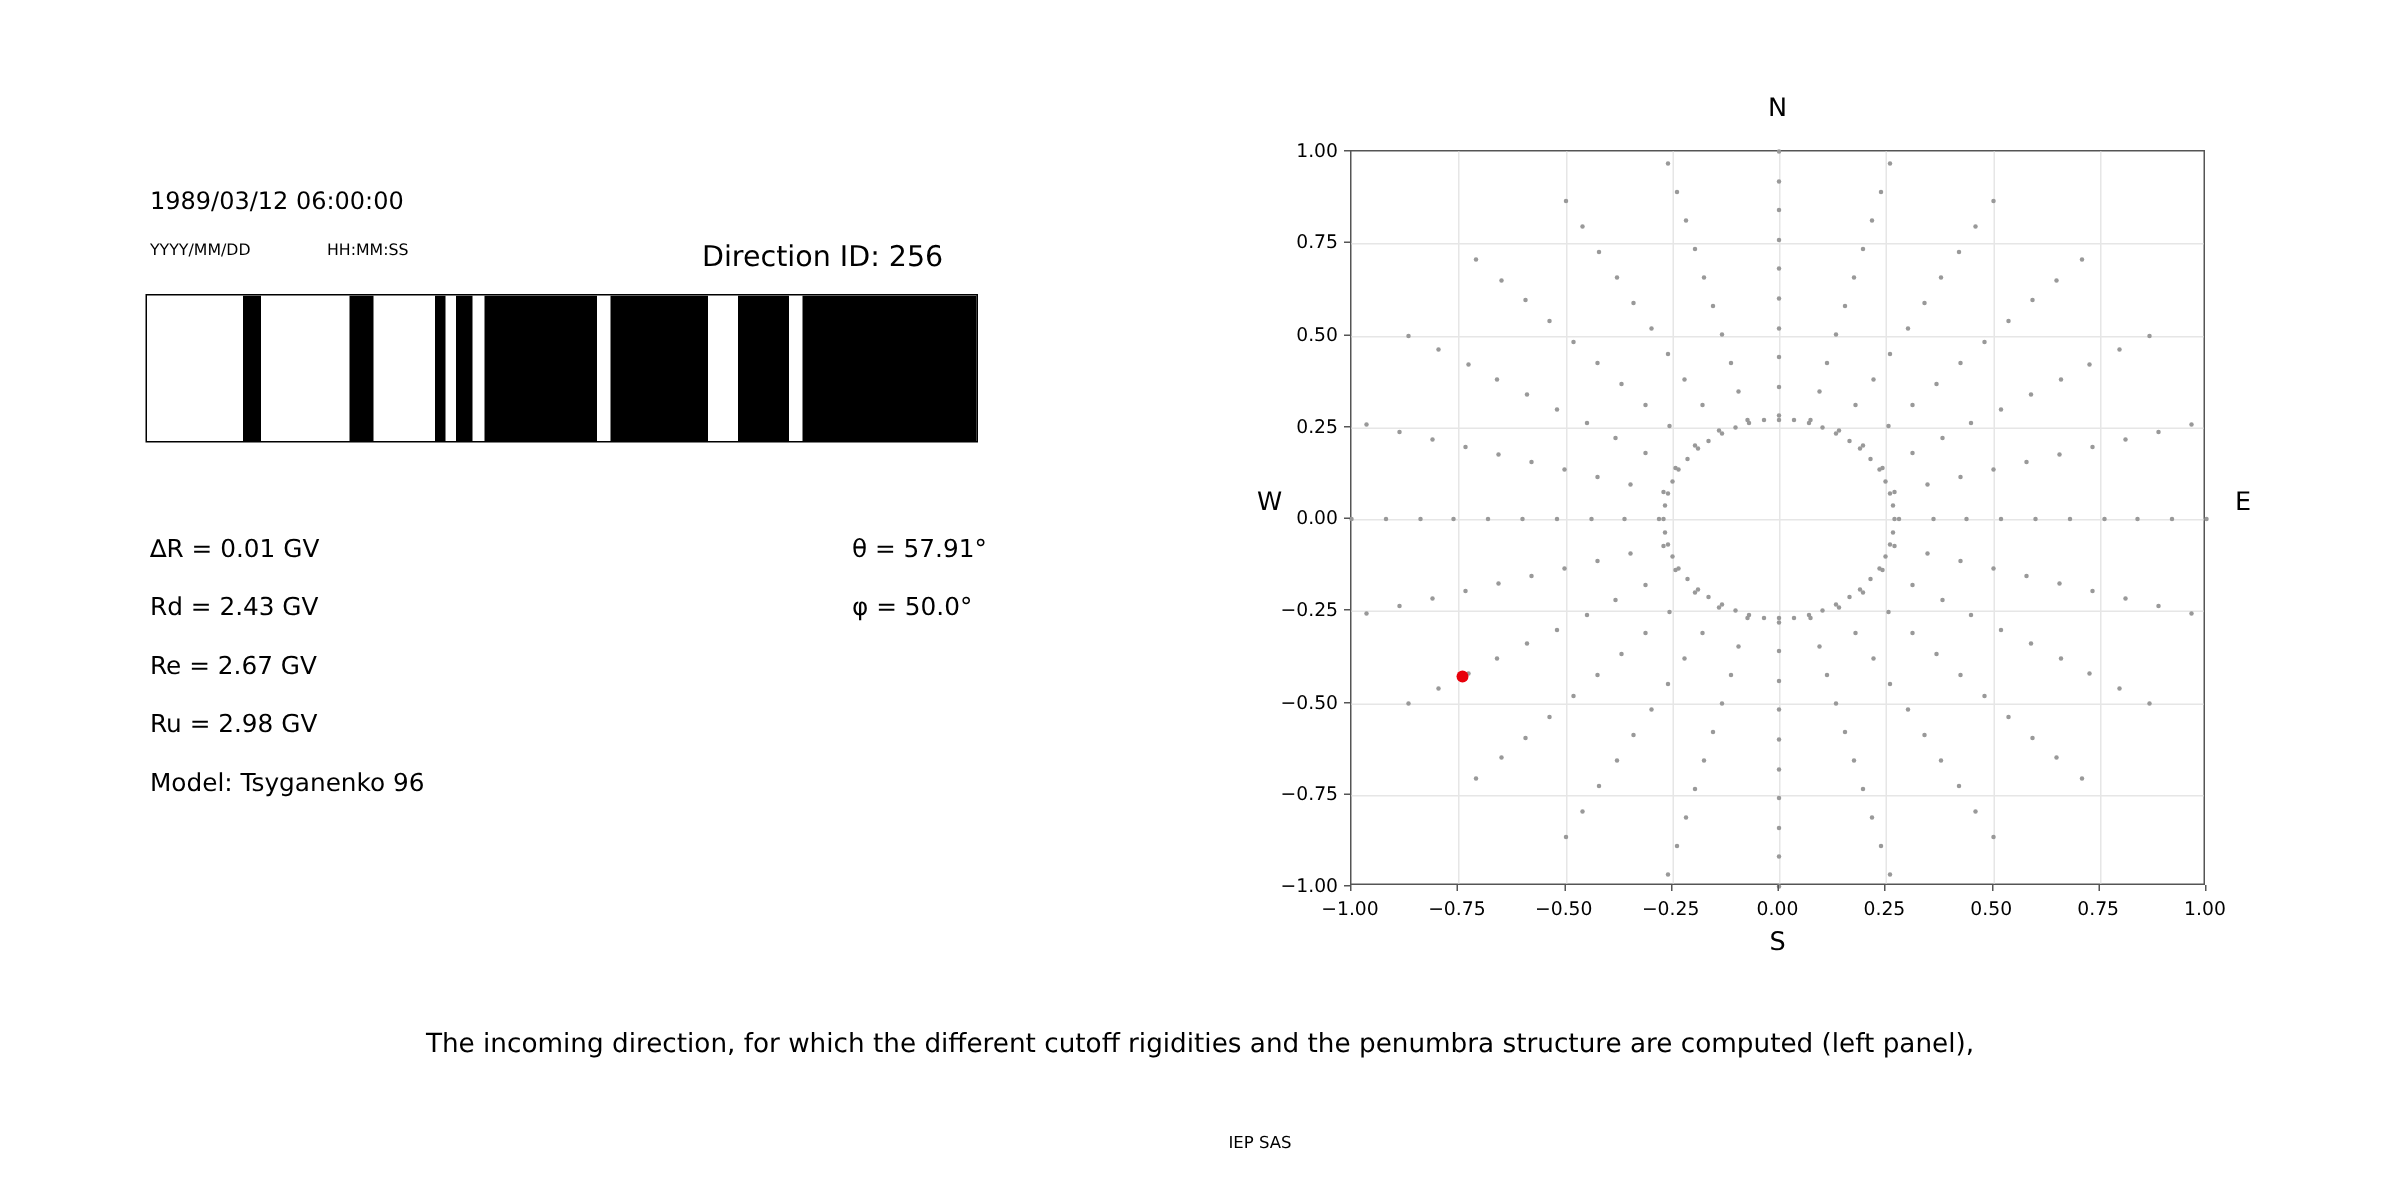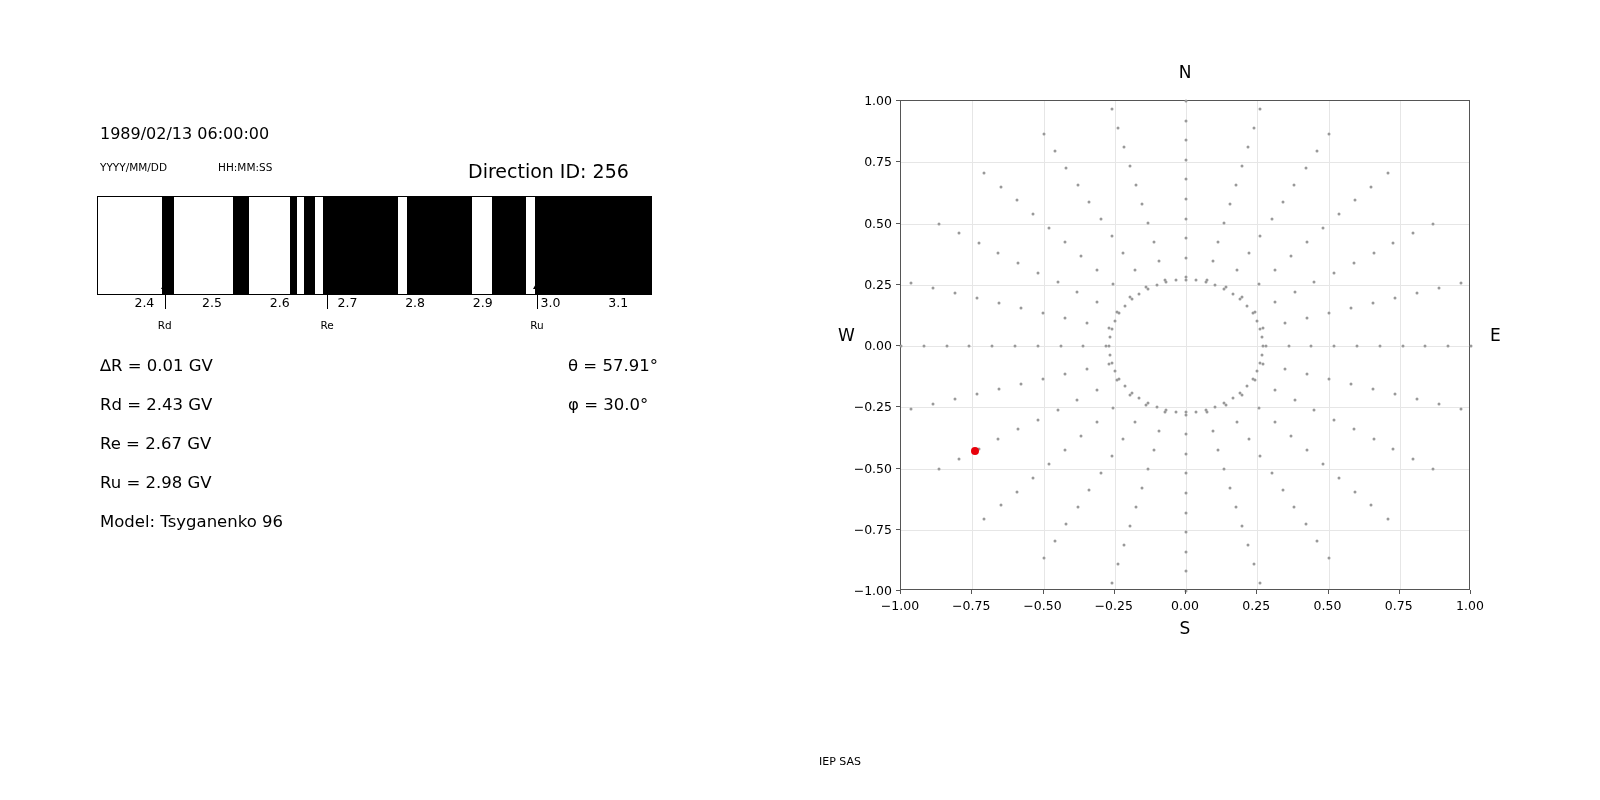--- a/index.html
+++ b/index.html
@@ -198,61 +198,45 @@
     text-align: center;
     font-size: 11px;
     margin-left: 40px;
   }
 </style>
 </head>
 <body>
 
 <div class="panel" id="left-panel">
 
-  <div id="datetime-text">1989/02/13 06:00:00</div>
+  <div id="datetime-text">1989/03/12 06:00:00</div>
   <div id="date-format-label">YYYY/MM/DD</div>
   <div id="time-format-label">HH:MM:SS</div>
   <div id="direction-id">Direction ID: 256</div>
 
   <div id="penumbra-wrap">
     <div id="penumbra-strip">
         <div class="pen-band" style="left: 64.2988px; width: 12.1829px;"></div>
         <div class="pen-band" style="left: 135.366px; width: 15.5671px;"></div>
         <div class="pen-band" style="left: 192.22px; width: 6.76829px;"></div>
         <div class="pen-band" style="left: 205.756px; width: 11.5061px;"></div>
         <div class="pen-band" style="left: 224.707px; width: 75.128px;"></div>
         <div class="pen-band" style="left: 308.634px; width: 64.9756px;"></div>
         <div class="pen-band" style="left: 393.915px; width: 34.5183px;"></div>
         <div class="pen-band" style="left: 437.232px; width: 117.768px;"></div>
       </div>
-    <div id="penumbra-axis">
-        <div class="pen-tick-label" style="left: 47.378px;">2.4</div>
-        <div class="pen-tick-label" style="left: 115.061px;">2.5</div>
-        <div class="pen-tick-label" style="left: 182.744px;">2.6</div>
-        <div class="pen-tick-label" style="left: 250.427px;">2.7</div>
-        <div class="pen-tick-label" style="left: 318.11px;">2.8</div>
-        <div class="pen-tick-label" style="left: 385.793px;">2.9</div>
-        <div class="pen-tick-label" style="left: 453.476px;">3.0</div>
-        <div class="pen-tick-label" style="left: 521.159px;">3.1</div>
-        <div class="marker-arrow" style="left: 67.6829px;"></div>
-        <div class="marker-label" style="left: 67.6829px;">Rd</div>
-        <div class="marker-arrow" style="left: 230.122px;"></div>
-        <div class="marker-label" style="left: 230.122px;">Re</div>
-        <div class="marker-arrow" style="left: 439.939px;"></div>
-        <div class="marker-label" style="left: 439.939px;">Ru</div>
-      </div>
   </div>
 
   <div class="val-left" id="val-dR">∆R = 0.01 GV</div>
   <div class="val-left" id="val-Rd">Rd = 2.43 GV</div>
   <div class="val-left" id="val-Re">Re = 2.67 GV</div>
   <div class="val-left" id="val-Ru">Ru = 2.98 GV</div>
   <div class="val-left" id="val-model">Model: Tsyganenko 96</div>
   <div class="val-right" id="val-theta">θ = 57.91°</div>
-  <div class="val-right" id="val-phi">φ = 30.0°</div>
+  <div class="val-right" id="val-phi">φ = 50.0°</div>
 </div>
 
 <div class="panel" id="right-panel">
   <div id="label-N">N</div>
   <div id="label-S">S</div>
   <div id="label-W">W</div>
   <div id="label-E">E</div>
   <div id="polar-plot">
       <div class="gridline v" style="left: 71.25px;"></div>
       <div class="gridline v" style="left: 142.5px;"></div>
@@ -590,14 +574,15 @@
     <div class="tick-y" style="left: 54px; width: 48px; top: 243.75px;">0.25</div>
     <div class="tick-mark-y" style="left: 106px; top: 182.5px;"></div>
     <div class="tick-y" style="left: 54px; width: 48px; top: 182.5px;">0.50</div>
     <div class="tick-mark-y" style="left: 106px; top: 121.25px;"></div>
     <div class="tick-y" style="left: 54px; width: 48px; top: 121.25px;">0.75</div>
     <div class="tick-mark-y" style="left: 106px; top: 60px;"></div>
     <div class="tick-y" style="left: 54px; width: 48px; top: 60px;">1.00</div>
   </div>
 
 <div id="caption">
+  <div>The incoming direction, for which the different cutoff rigidities and the penumbra structure are computed (left panel),</div>
 </div>
 <div id="footer-credit">IEP SAS</div>
 
 </body></html>

